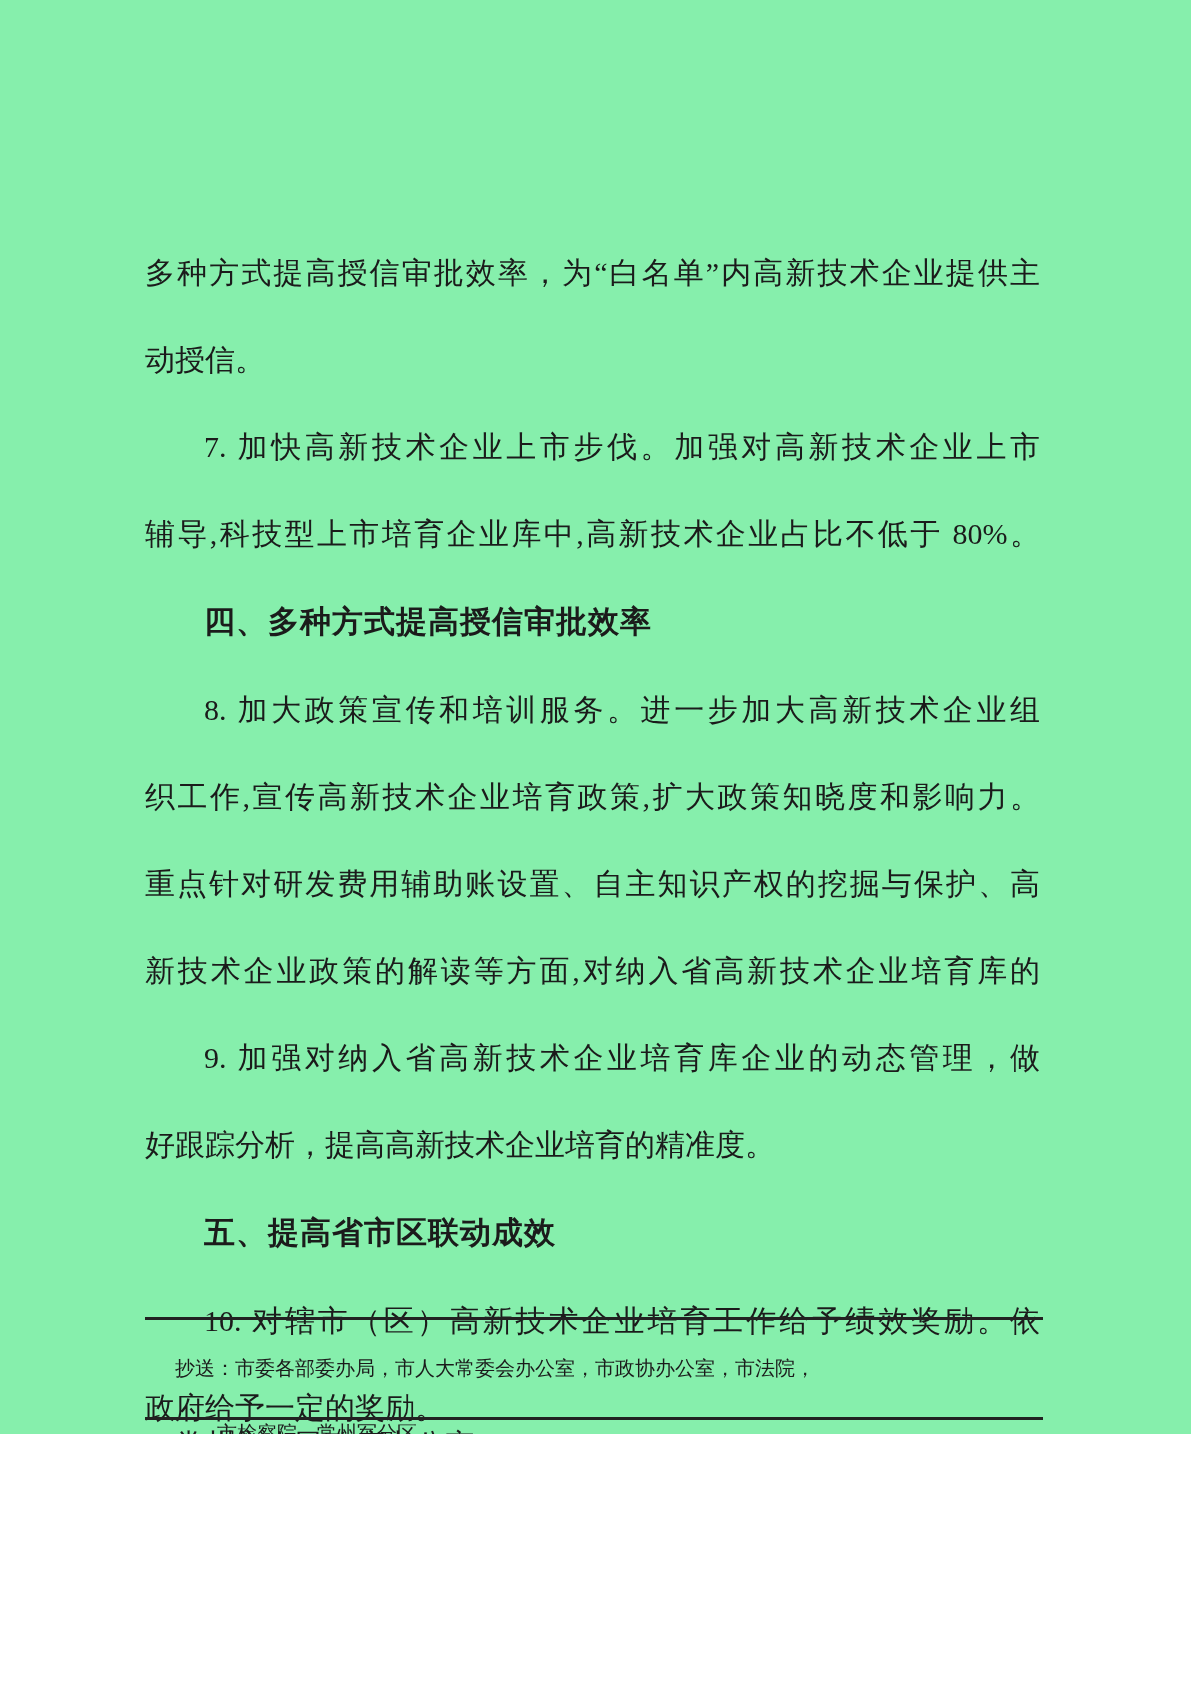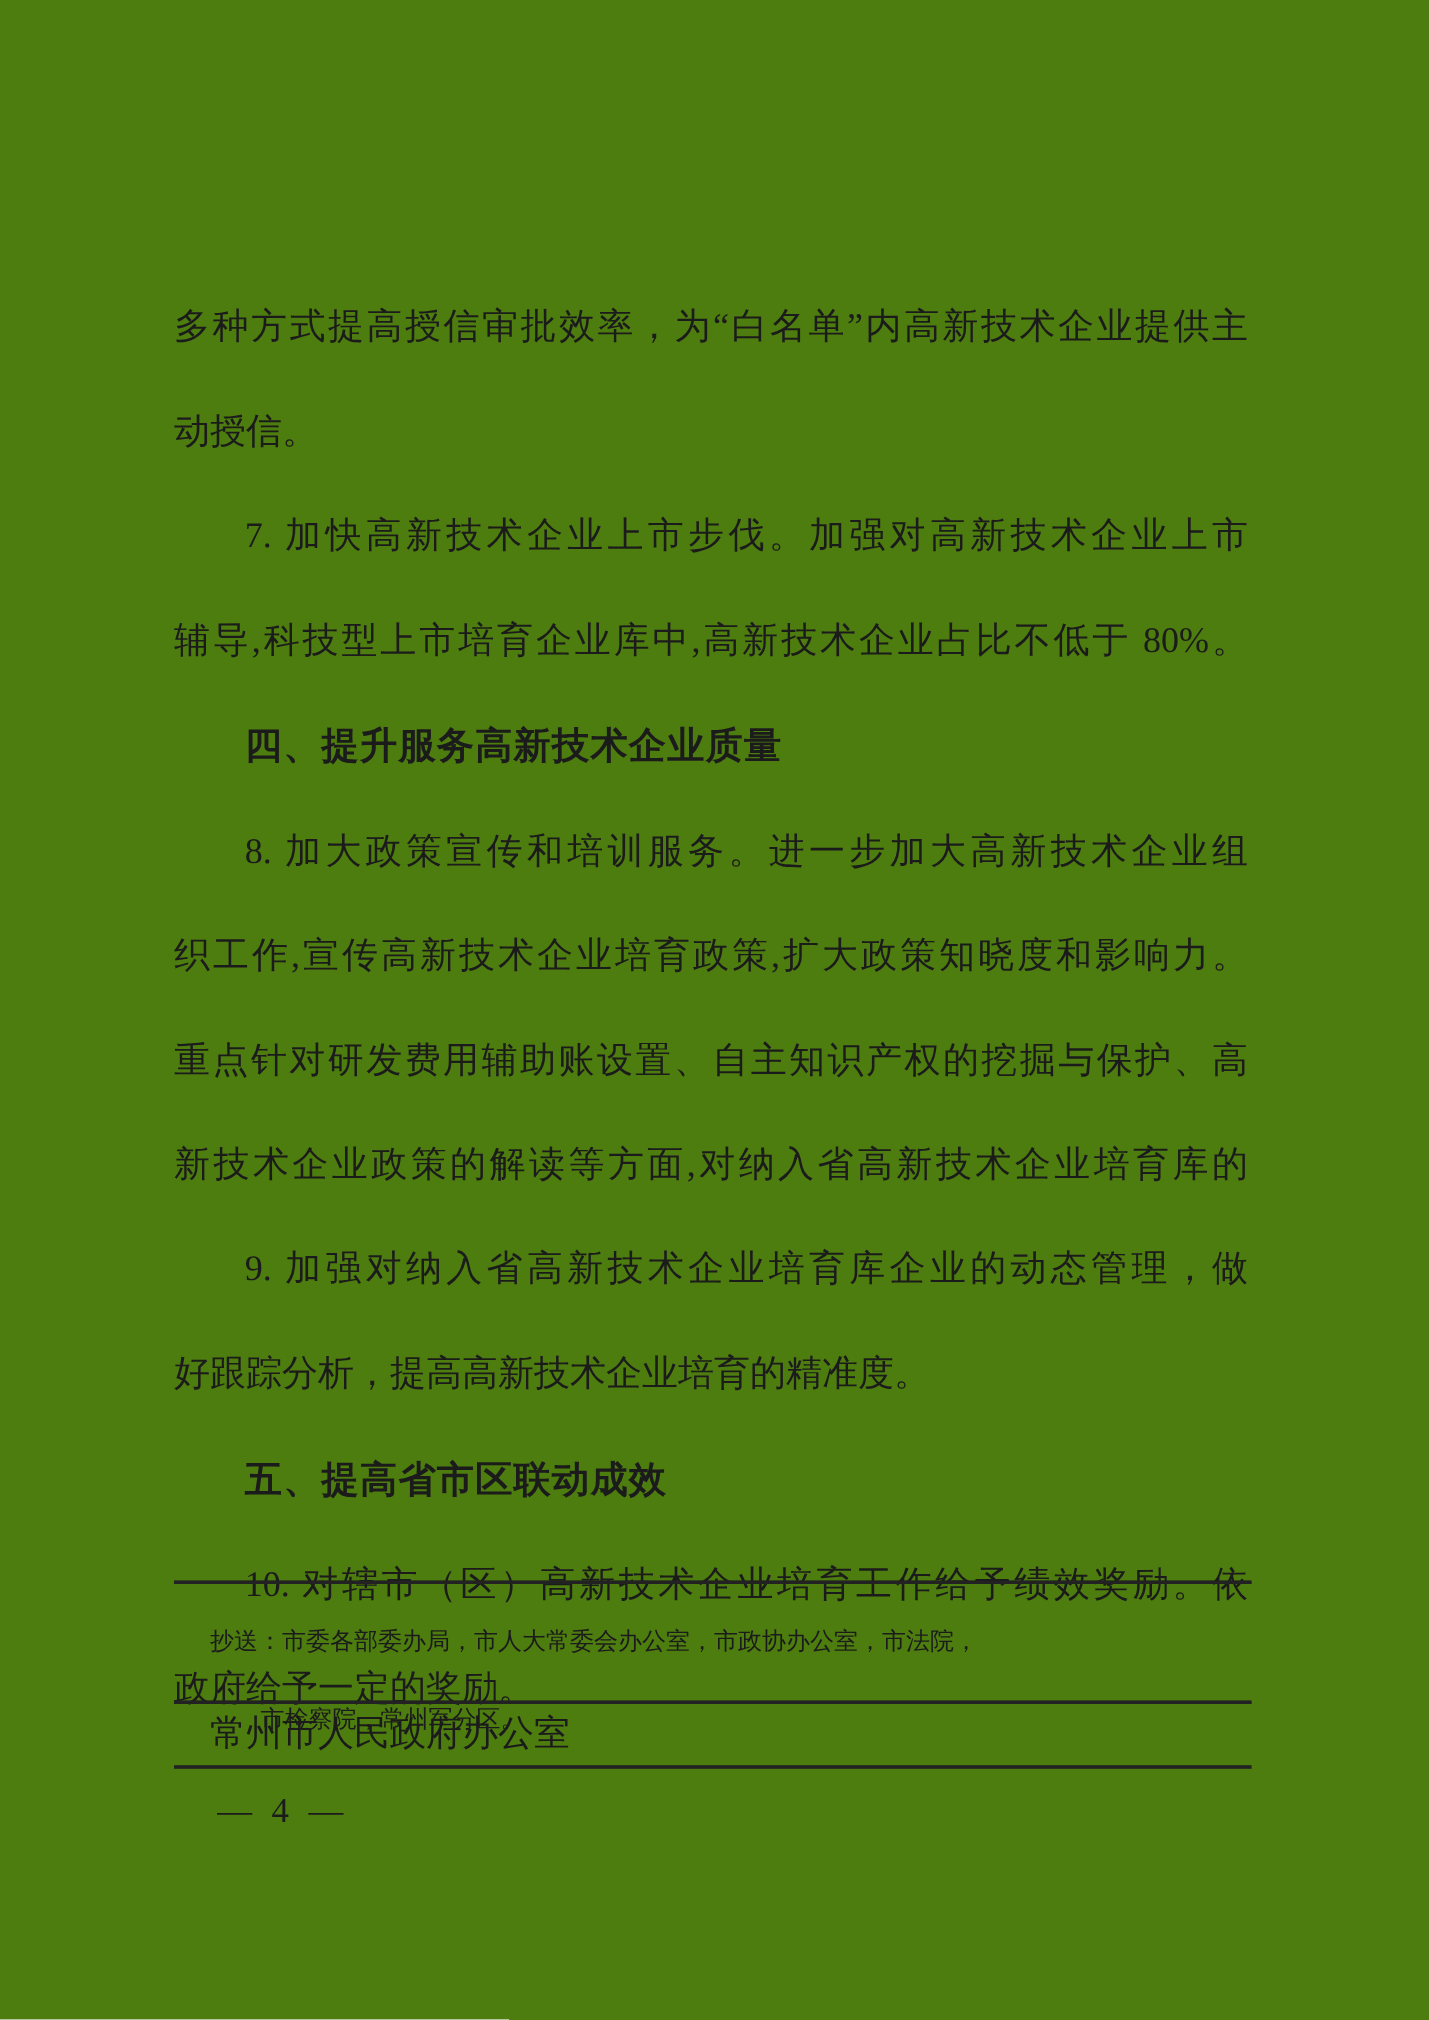--- a/index.html
+++ b/index.html
@@ -3,22 +3,22 @@
 <meta charset="utf-8">
 <style>
   html, body {
     margin: 0;
     padding: 0;
     background: #ffffff;
   }
   .page {
     position: relative;
     width: 1191px;
-    height: 1683px;
-    background: #4d7c0f;
+    height: 1434px;
+    background: #86efac;
     color: #1b1b1b;
     font-family: "Liberation Serif", "DejaVu Serif", serif;
     overflow: hidden;
   }
   
   .body-text {
     position: absolute;
     left: 145px;
     top: 214px;
     width: 895px;
@@ -93,21 +93,21 @@
 </head>
 <body>
 
 <div class="page">
 
   <main class="body-text">
     <p class="line fill">多种方式提高授信审批效率，为“白名单”内高新技术企业提供主</p>
     <p class="line">动授信。</p>
     <p class="line indent fill">7. 加快高新技术企业上市步伐。加强对高新技术企业上市</p>
     <p class="line fill">辅导,科技型上市培育企业库中,高新技术企业占比不低于 80%。</p>
-    <p class="line indent heading">四、提升服务高新技术企业质量</p>
+    <p class="line indent heading">四、多种方式提高授信审批效率</p>
     <p class="line indent fill">8. 加大政策宣传和培训服务。进一步加大高新技术企业组</p>
     <p class="line fill">织工作,宣传高新技术企业培育政策,扩大政策知晓度和影响力。</p>
     <p class="line fill">重点针对研发费用辅助账设置、自主知识产权的挖掘与保护、高</p>
     <p class="line fill">新技术企业政策的解读等方面,对纳入省高新技术企业培育库的</p>
     <p class="line indent fill">9. 加强对纳入省高新技术企业培育库企业的动态管理，做</p>
     <p class="line">好跟踪分析，提高高新技术企业培育的精准度。</p>
     <p class="line indent heading">五、提高省市区联动成效</p>
     <p class="line indent fill">10. 对辖市（区）高新技术企业培育工作给予绩效奖励。依</p>
     <p class="line">政府给予一定的奖励。</p>
 

